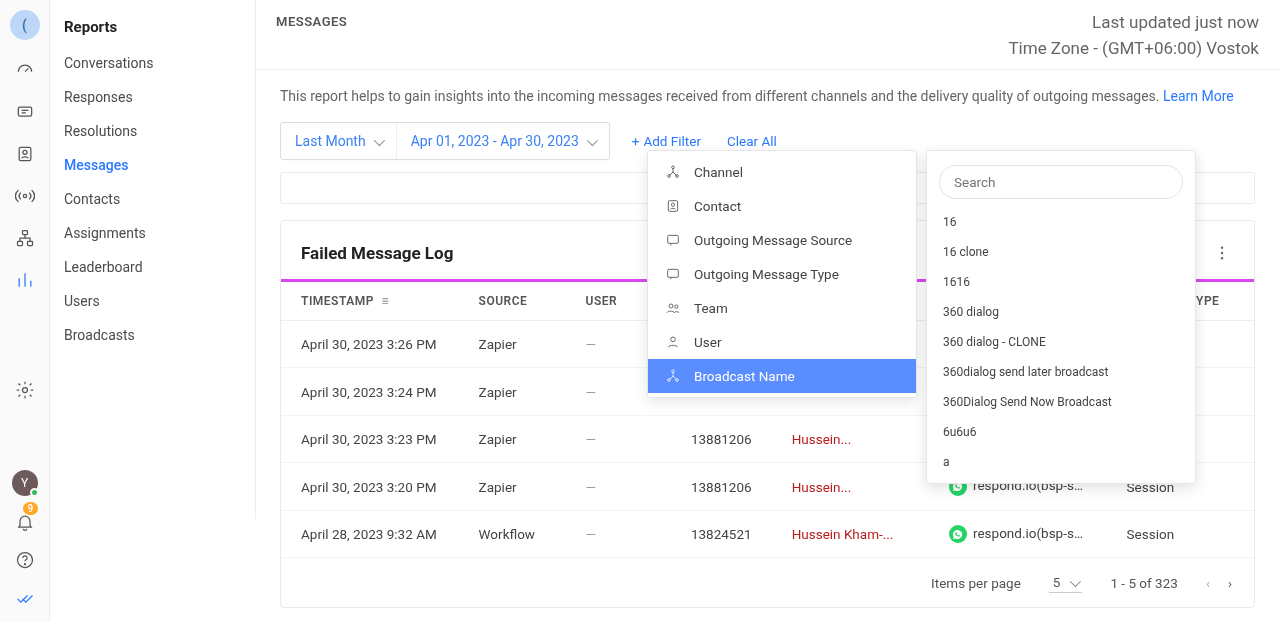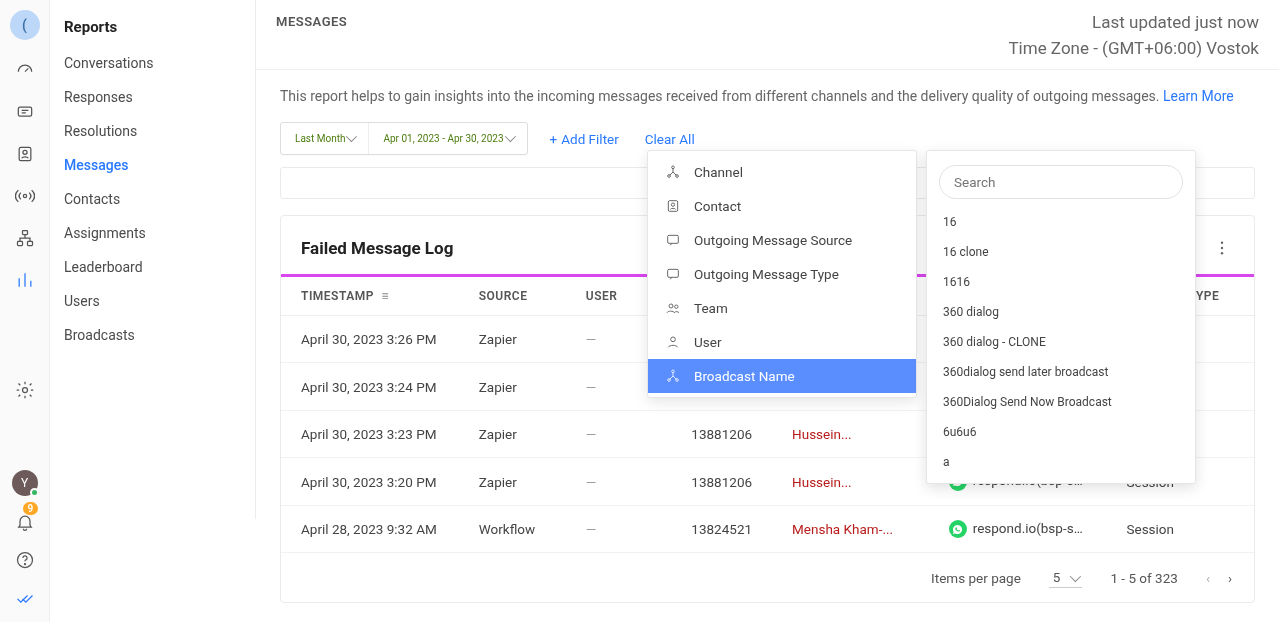--- a/index.html
+++ b/index.html
@@ -27,21 +27,21 @@
 .main { margin-left: 256px; height: 622px; overflow: auto; }
 .main-header { display: flex; align-items: flex-start; justify-content: space-between; padding: 10px 20px 8px; border-bottom: 1px solid #eee; }
 .page-title { font-size: 13px; font-weight: 600; letter-spacing: 0.5px; color: #555; padding-top: 4px; }
 .header-meta { text-align: right; font-size: 17px; color: #666; line-height: 1.5; }
 
 .intro { padding: 18px 24px 4px; font-size: 14px; color: #666; }
 .intro .lm { color: #2979ff; cursor: pointer; }
 
 .controls { display: flex; align-items: center; gap: 18px; padding: 14px 24px 6px; }
 .date-combo { display: flex; border: 1px solid #ddd; border-radius: 3px; overflow: hidden; box-shadow: 0 1px 1px rgba(0,0,0,0.02); }
-.date-combo .seg { padding: 10px 14px; font-size: 10px; color: #4d7c0f; display: flex; align-items: center; gap: 1px; cursor: pointer; }
+.date-combo .seg { padding: 10px 14px; font-size: 14px; color: #3b82f6; display: flex; align-items: center; gap: 8px; cursor: pointer; }
 .date-combo .seg + .seg { border-left: 1px solid #eee; }
 .date-combo .chev { color: #888; }
 .pill-btn { font-size: 13.5px; color: #2979ff; cursor: pointer; padding: 6px 4px; background: none; border: none; }
 .add-filter { display: inline-flex; align-items: center; gap: 4px; }
 
 .blank-card { margin: 6px 24px 16px; height: 32px; border: 1px solid #eaeaea; border-radius: 3px; background: #fff; }
 
 .card { margin: 0 24px 18px; border: 1px solid #eaeaea; border-radius: 4px; background: #fff; }
 .card-head { display: flex; align-items: center; justify-content: space-between; padding: 20px 20px 14px; }
 .card-head h3 { font-size: 17px; font-weight: 700; color: #222; }
@@ -275,21 +275,21 @@
                   <path d="M12 2a10 10 0 0 0-8.5 15.2L2 22l4.9-1.4A10 10 0 1 0 12 2zm5 13.3c-.2.6-1.3 1.2-1.8 1.2-.5.1-1 .1-1.7-.1-3-1-5-3.3-5.2-3.5-.1-.2-1.2-1.6-1.2-3s.8-2.1 1-2.4c.3-.3.6-.3.8-.3h.6c.2 0 .4 0 .6.5l.9 2.1c.1.2 0 .4-.1.5l-.5.6c-.1.2-.2.3 0 .6.8 1.3 1.8 2 3.2 2.7.3.1.5.1.6-.1l.7-.8c.2-.2.4-.2.6-.1l2 .9c.2.1.4.2.4.4 0 .1 0 .5-.2.8z"></path>
                 </svg>
               </span>respond.io(bsp-sta...</td>
             <td>Session</td>
           </tr>
           <tr>
             <td>April 28, 2023 9:32 AM</td>
             <td>Workflow</td>
             <td class="dash">—</td>
             <td style="text-align: right;">13824521</td>
-            <td class="link">Mensha Kham-...</td>
+            <td class="link">Hussein Kham-...</td>
             <td><span class="wa-icon">
                 <svg viewBox="0 0 24 24">
                   <path d="M12 2a10 10 0 0 0-8.5 15.2L2 22l4.9-1.4A10 10 0 1 0 12 2zm5 13.3c-.2.6-1.3 1.2-1.8 1.2-.5.1-1 .1-1.7-.1-3-1-5-3.3-5.2-3.5-.1-.2-1.2-1.6-1.2-3s.8-2.1 1-2.4c.3-.3.6-.3.8-.3h.6c.2 0 .4 0 .6.5l.9 2.1c.1.2 0 .4-.1.5l-.5.6c-.1.2-.2.3 0 .6.8 1.3 1.8 2 3.2 2.7.3.1.5.1.6-.1l.7-.8c.2-.2.4-.2.6-.1l2 .9c.2.1.4.2.4.4 0 .1 0 .5-.2.8z"></path>
                 </svg>
               </span>respond.io(bsp-staging) - D...</td>
             <td>Session</td>
           </tr>
         </tbody>
     </table>
     <div class="table-foot">

